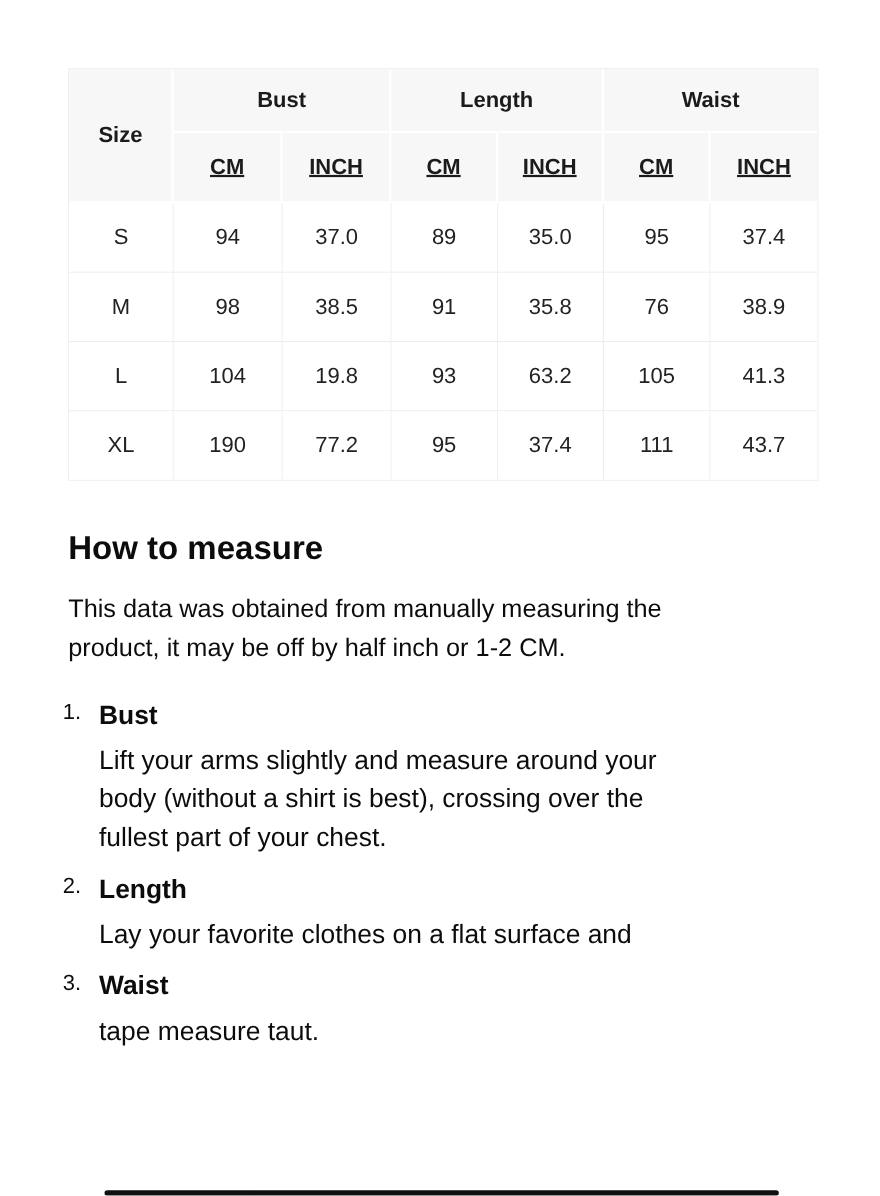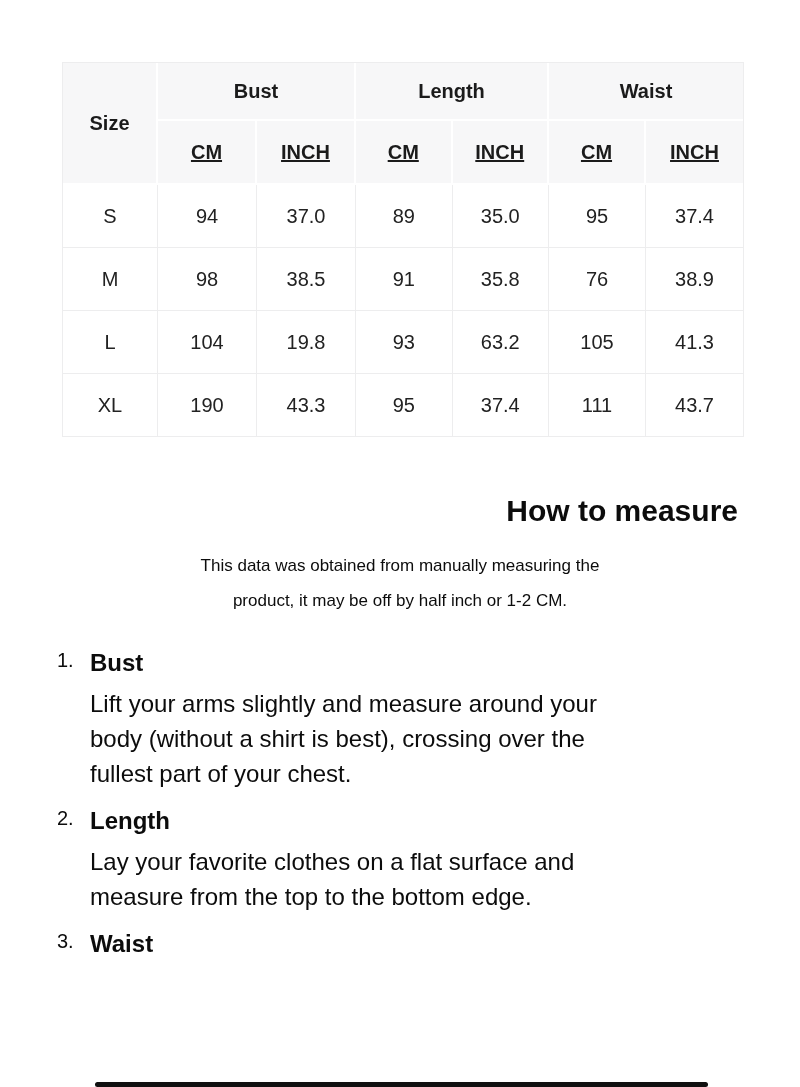--- a/index.html
+++ b/index.html
@@ -50,34 +50,32 @@
     height: 62px;
     border-right: 1px solid #ededee;
     border-bottom: 1px solid #ededee;
     background: #ffffff;
     padding: 0;
   }
   table.size-table tr:last-child td { border-bottom: none; }
 
   
   .howto-heading {
-    margin: 57px 0 20px 0;
+    margin: 45px 0 20px 0;
     font-size: 30px;
     line-height: 34px;
     font-weight: bold;
     color: #0c0c0c;
-    text-align: right;
   }
   .intro p, .intro div {
     margin: 0;
-    font-size: 17px;
+    font-size: 23px;
     line-height: 35px;
     color: #0c0c0c;
     white-space: nowrap;
-    text-align: center;
   }
   .intro { margin-bottom: 28px; }
 
   ol.measure-list {
     list-style: none;
     margin: 0;
     padding: 0;
   }
   ol.measure-list li {
     position: relative;
@@ -163,21 +161,21 @@
           <td>104</td>
           <td>19.8</td>
           <td>93</td>
           <td>63.2</td>
           <td>105</td>
           <td class="last-col">41.3</td>
         </tr>
         <tr>
           <td>XL</td>
           <td>190</td>
-          <td>43.3</td>
+          <td>77.2</td>
           <td>95</td>
           <td>37.4</td>
           <td>111</td>
           <td class="last-col">43.7</td>
         </tr>
       </tbody>
     </table>
 
     <h2 class="howto-heading">How to measure</h2>
 
@@ -194,27 +192,27 @@
           <div>Lift your arms slightly and measure around your</div>
           <div>body (without a shirt is best), crossing over the</div>
           <div>fullest part of your chest.</div>
         </div>
       </li>
       <li>
         <span class="item-number">2.</span>
         <div class="item-title">Length</div>
         <div class="item-desc">
           <div>Lay your favorite clothes on a flat surface and</div>
-          <div>measure from the top to the bottom edge.</div>
         </div>
       </li>
       <li>
         <span class="item-number">3.</span>
         <div class="item-title">Waist</div>
         <div class="item-desc">
+          <div>tape measure taut.</div>
         </div>
       </li>
     </ol>
 
   </div>
 
   <div class="bottom-bar"></div>
 </div>
 
 </body></html>

